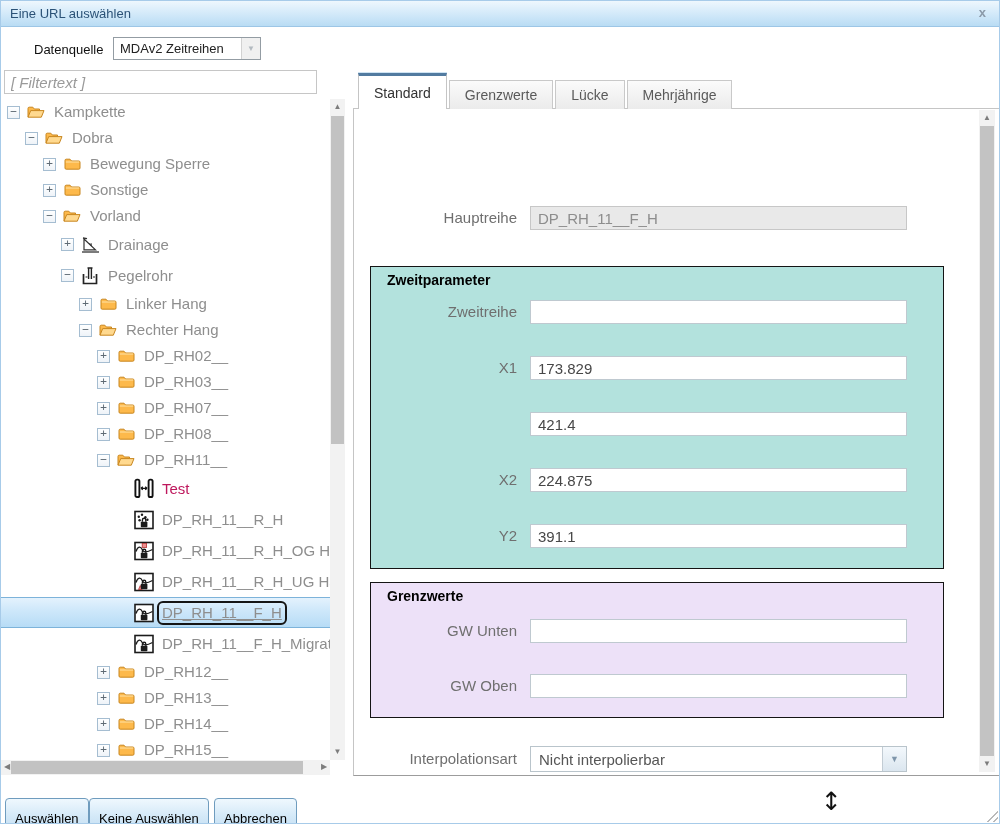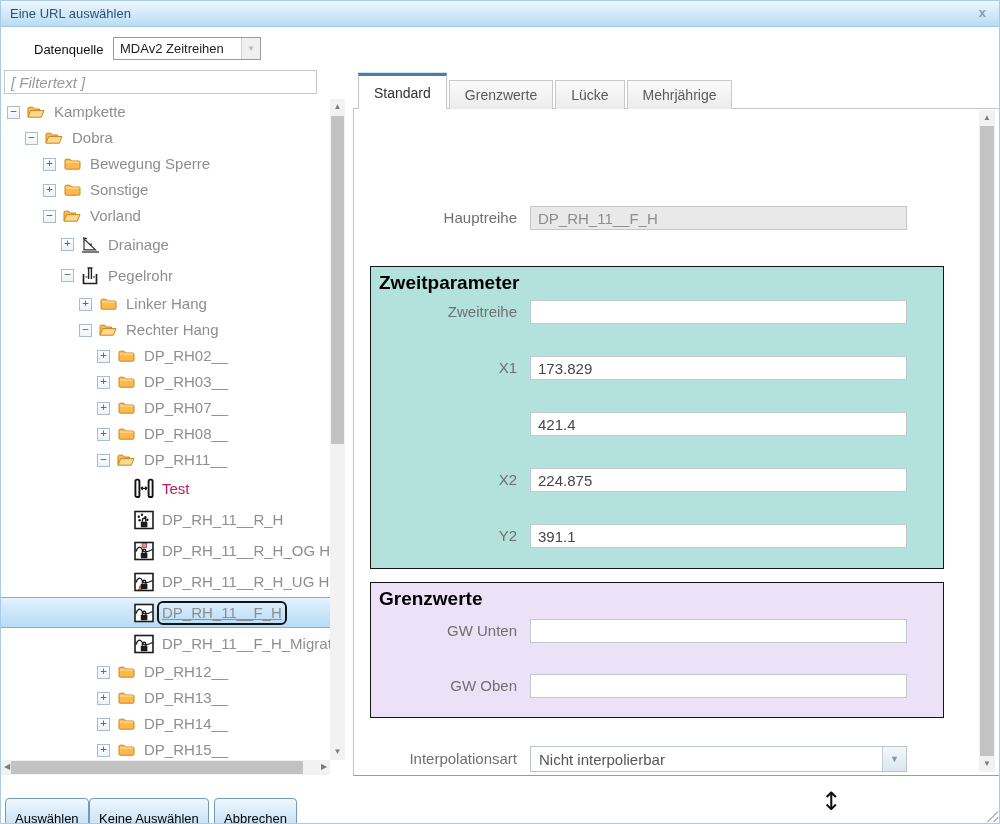--- a/index.html
+++ b/index.html
@@ -68,21 +68,21 @@
     background:#fff;z-index:2;}
   .heading{position:absolute;left:13px;top:24px;font-size:26px;font-weight:bold;color:#141414;
     letter-spacing:0.2px;}
   .flabel{position:absolute;left:0;width:163px;text-align:right;font-size:15px;color:#6f6f6f;
     line-height:24px;}
   .finput{position:absolute;left:176px;width:377px;height:24px;box-sizing:border-box;
     border:1px solid #bfc9d0;background:#fff;font-family:"Liberation Sans",sans-serif;
     font-size:15px;color:#474747;padding:0 7px;outline:none;}
   .finput:disabled{background:#e9e9e9;border-color:#c7c7c7;color:#8d8d8d;}
   .section{position:absolute;left:16px;width:574px;box-sizing:border-box;border:1px solid #141414;}
-  .section .stitle{position:absolute;left:8px;top:5px;font-size:19px;font-weight:bold;color:#000;}
+  .section .stitle{position:absolute;left:16px;top:5px;font-size:14px;font-weight:bold;color:#000;}
   .sec-teal{top:157px;height:303px;background:#b3e2dd;}
   .sec-purple{top:473px;height:136px;background:#ede1f8;}
 
   .selectbox{position:absolute;left:176px;width:377px;height:26px;box-sizing:border-box;
     border:1px solid #b9c4cb;background:#fff;}
   .selectbox .val{position:absolute;left:8px;top:4px;font-size:15px;color:#555;}
   .selectbox .btn{position:absolute;right:0;top:0;width:24px;height:100%;box-sizing:border-box;
     background:linear-gradient(#f3f8fc,#dbe6ef);border-left:1px solid #c2ccd4;color:#7f96ab;
     font-size:9px;display:flex;align-items:center;justify-content:center;}
 

